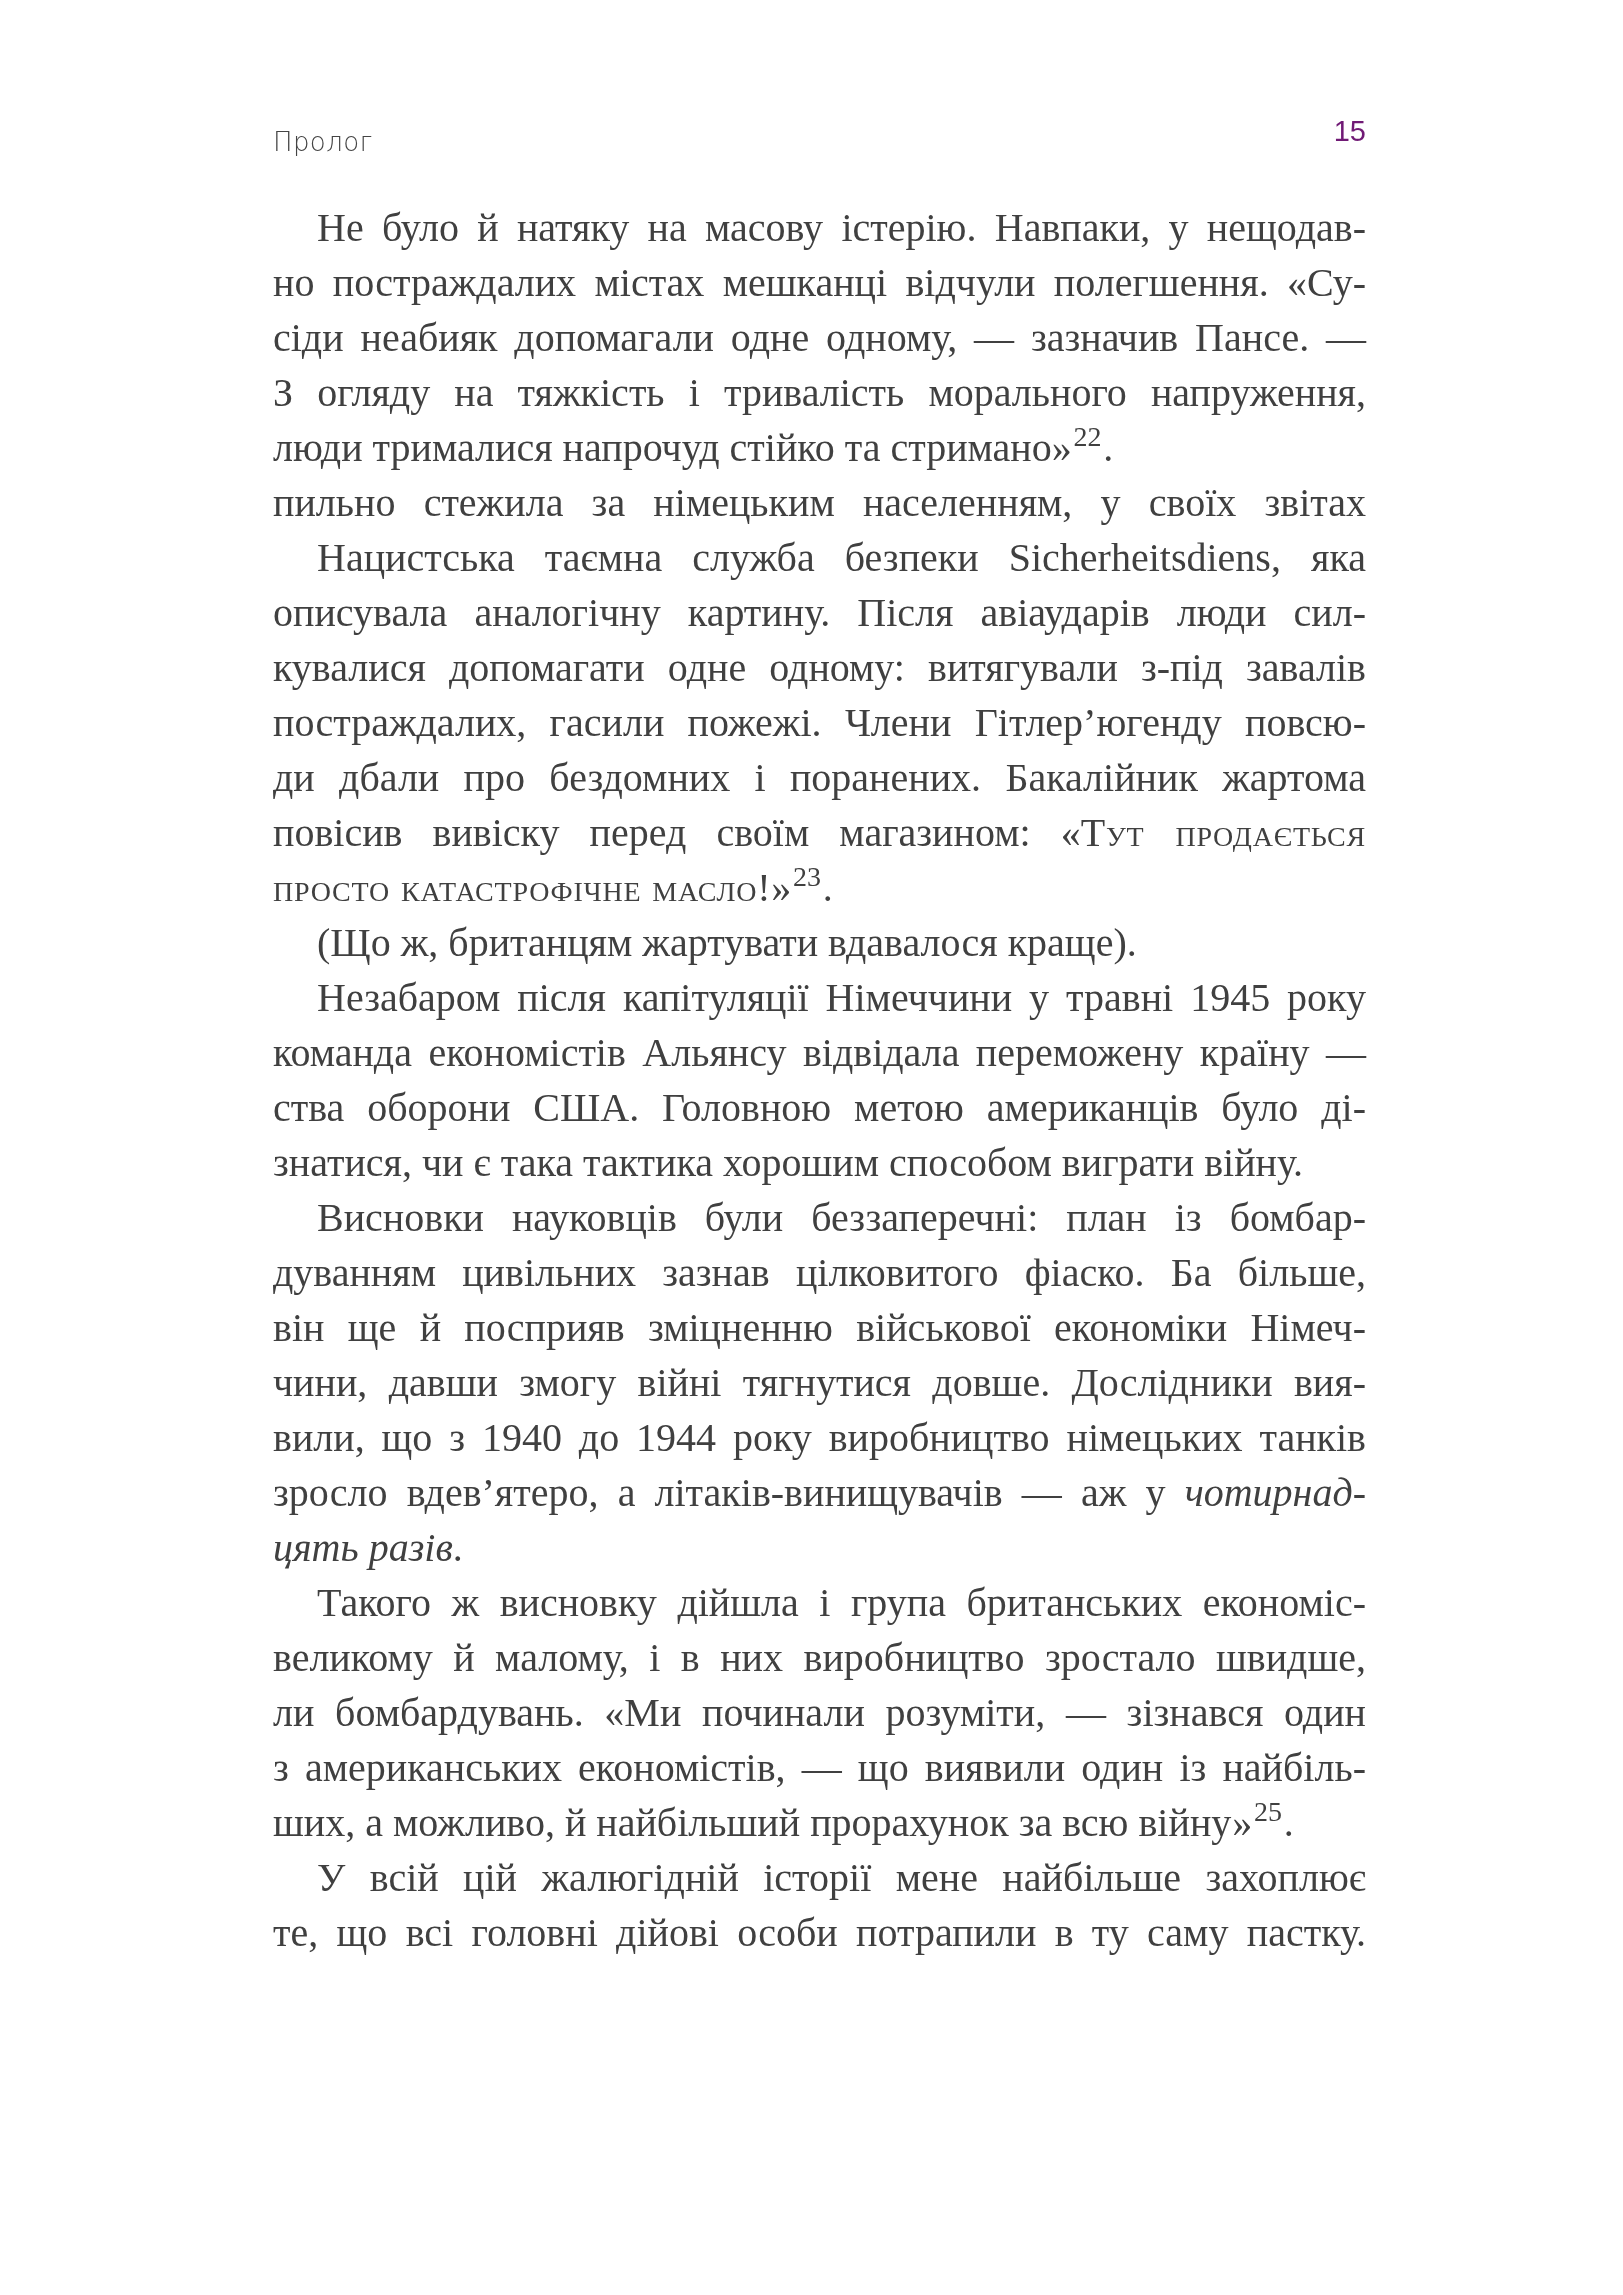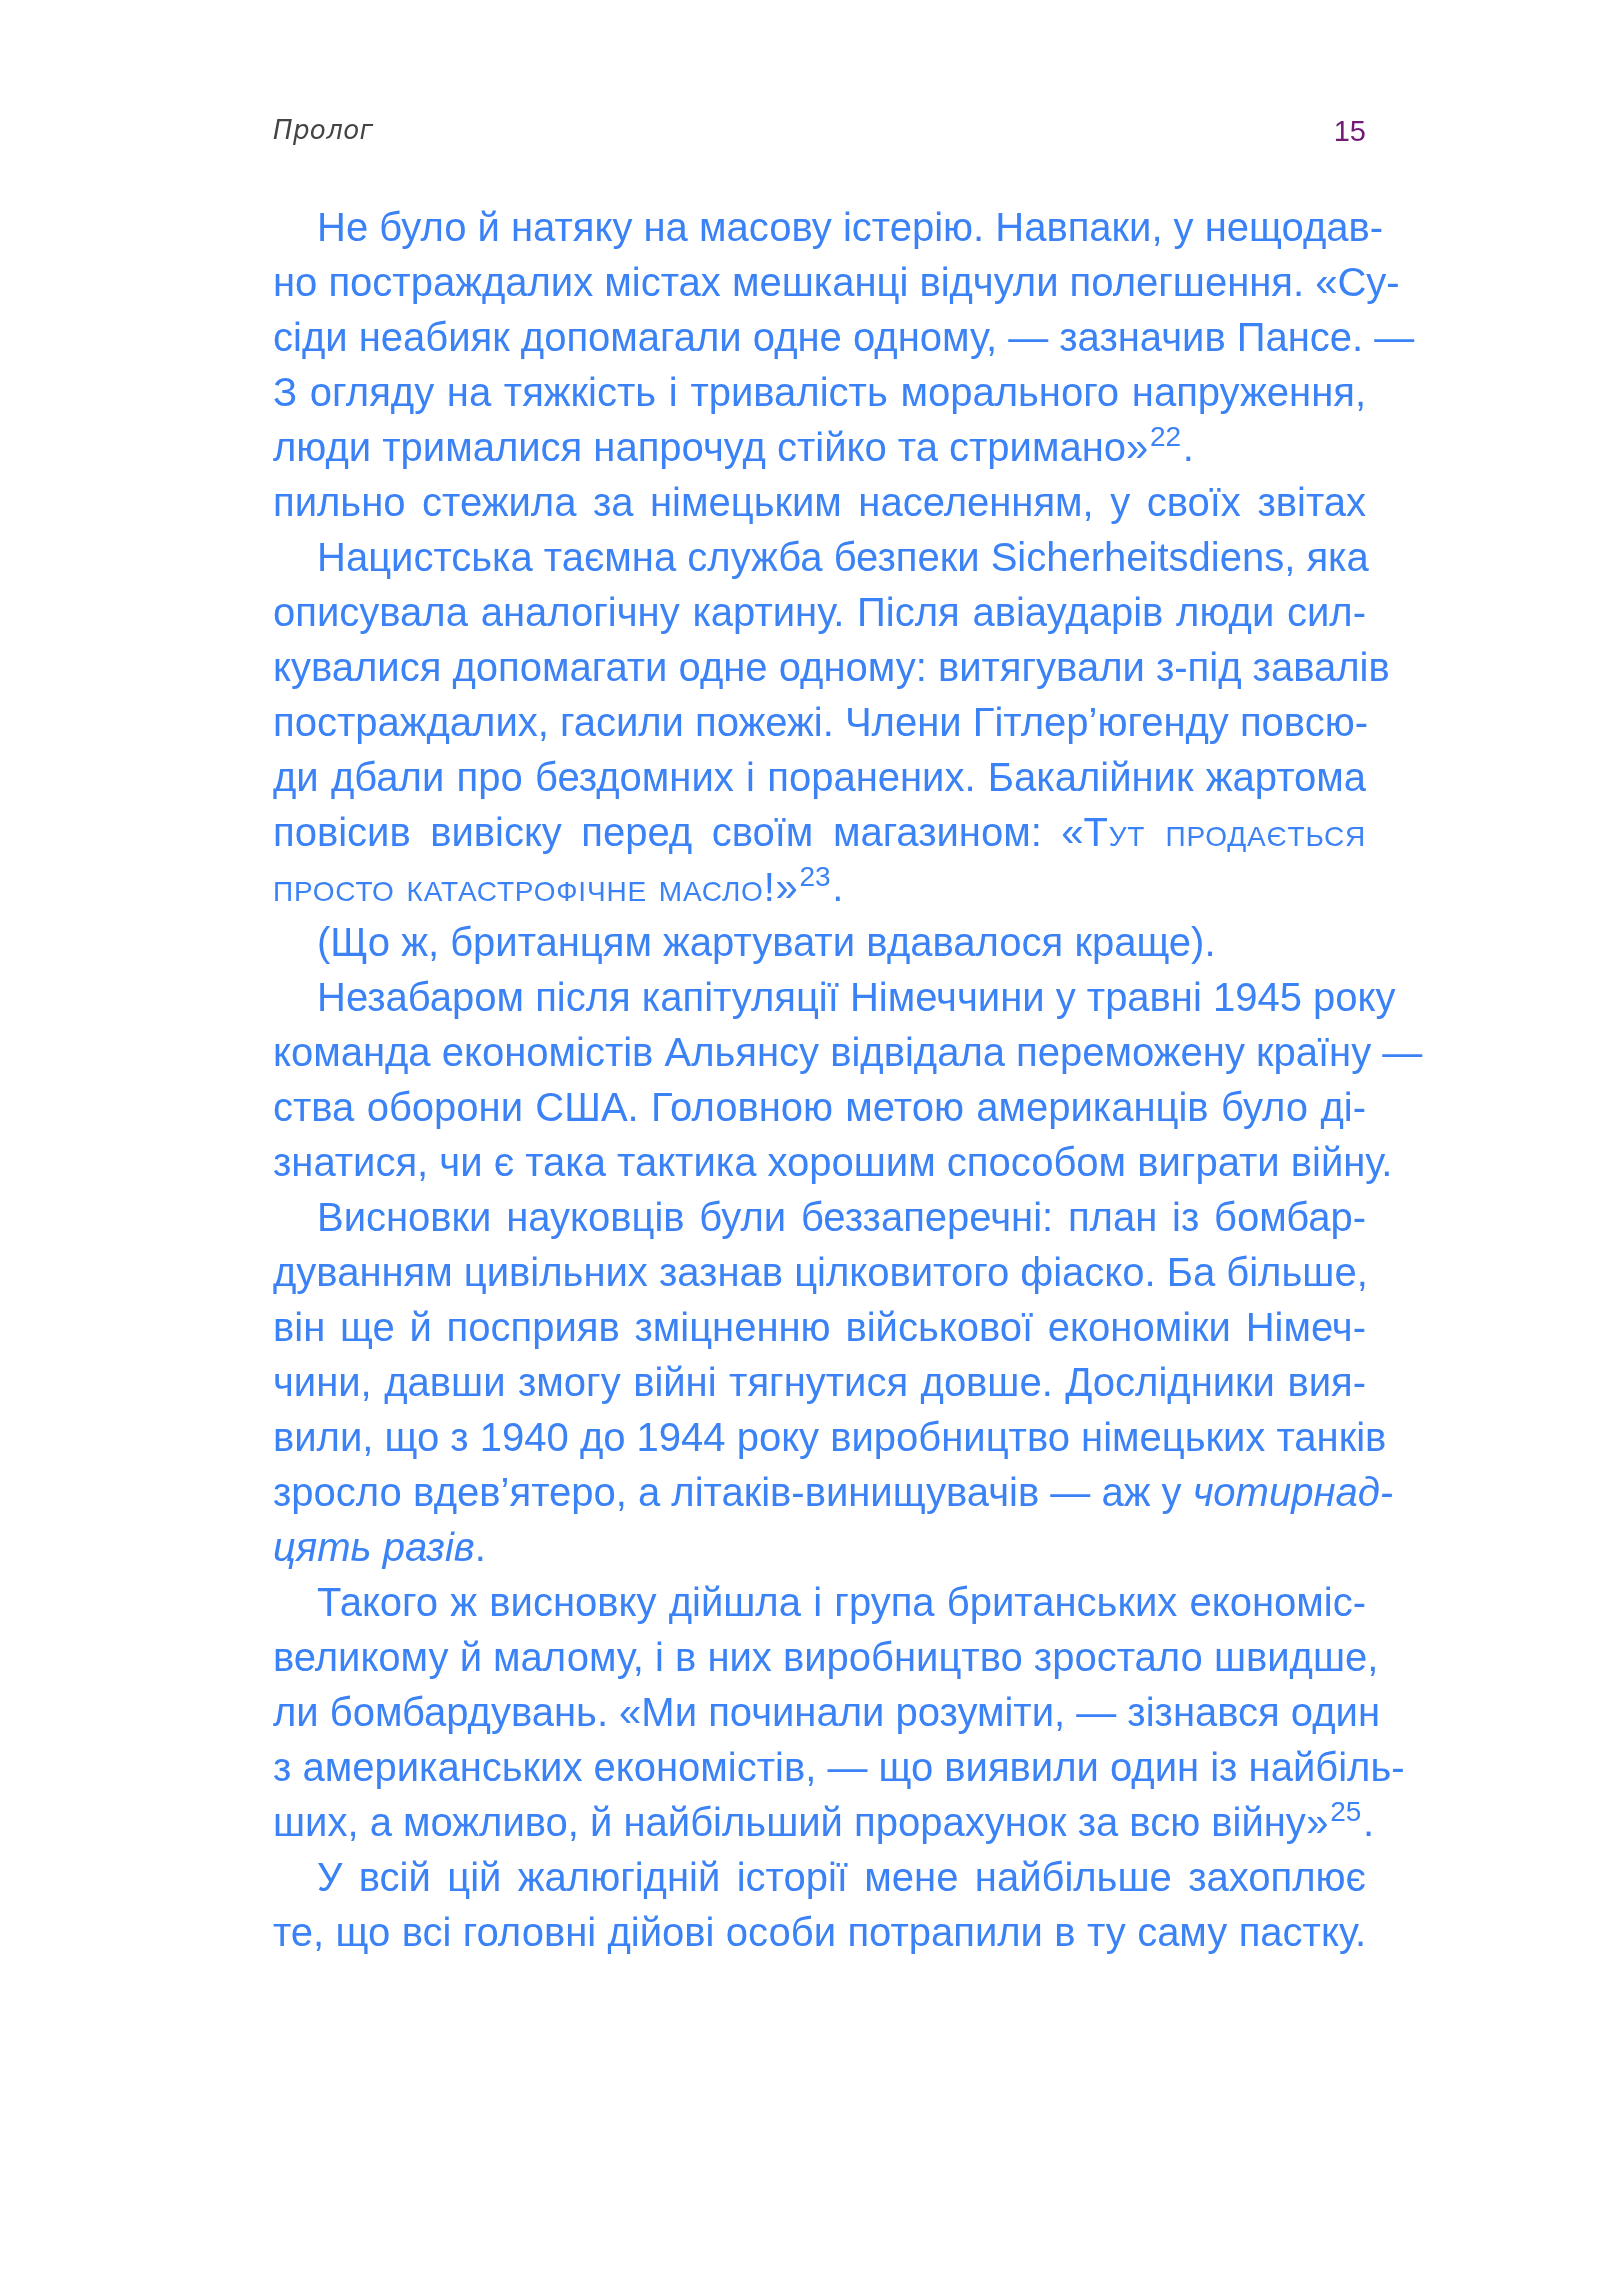--- a/index.html
+++ b/index.html
@@ -26,43 +26,42 @@
       left: 0;
       width: 1093px;
       height: 42px;
       font-family: "DejaVu Sans", sans-serif;
       font-size: 26px;
       color: #444444;
     }
     .running-head .section {
       position: absolute;
       left: 0;
-      top: 0;
-      font-style: italic;
+      top: 12px;
       font-weight: 300;
       letter-spacing: 0.4px;
     }
     .running-head .folio {
       position: absolute;
       right: 0;
       top: 0;
       font-family: "Liberation Sans", sans-serif;
       font-size: 29px;
       color: #701a75;
     }
     .body-text {
       position: absolute;
       top: 200px;
       left: 0;
       width: 1093px;
-      font-family: Liberation Sans, sans-serif;
+      font-family: Liberation Serif, serif;
       font-size: 40px;
       line-height: 55px;
       text-align: justify;
-      color: #3b82f6;
+      color: #404040;
     }
     .para {
       margin: 0;
       text-indent: 44px;
       text-align: justify;
       hyphens: manual;
     }
     .line {
       display: block;
       white-space: nowrap;

